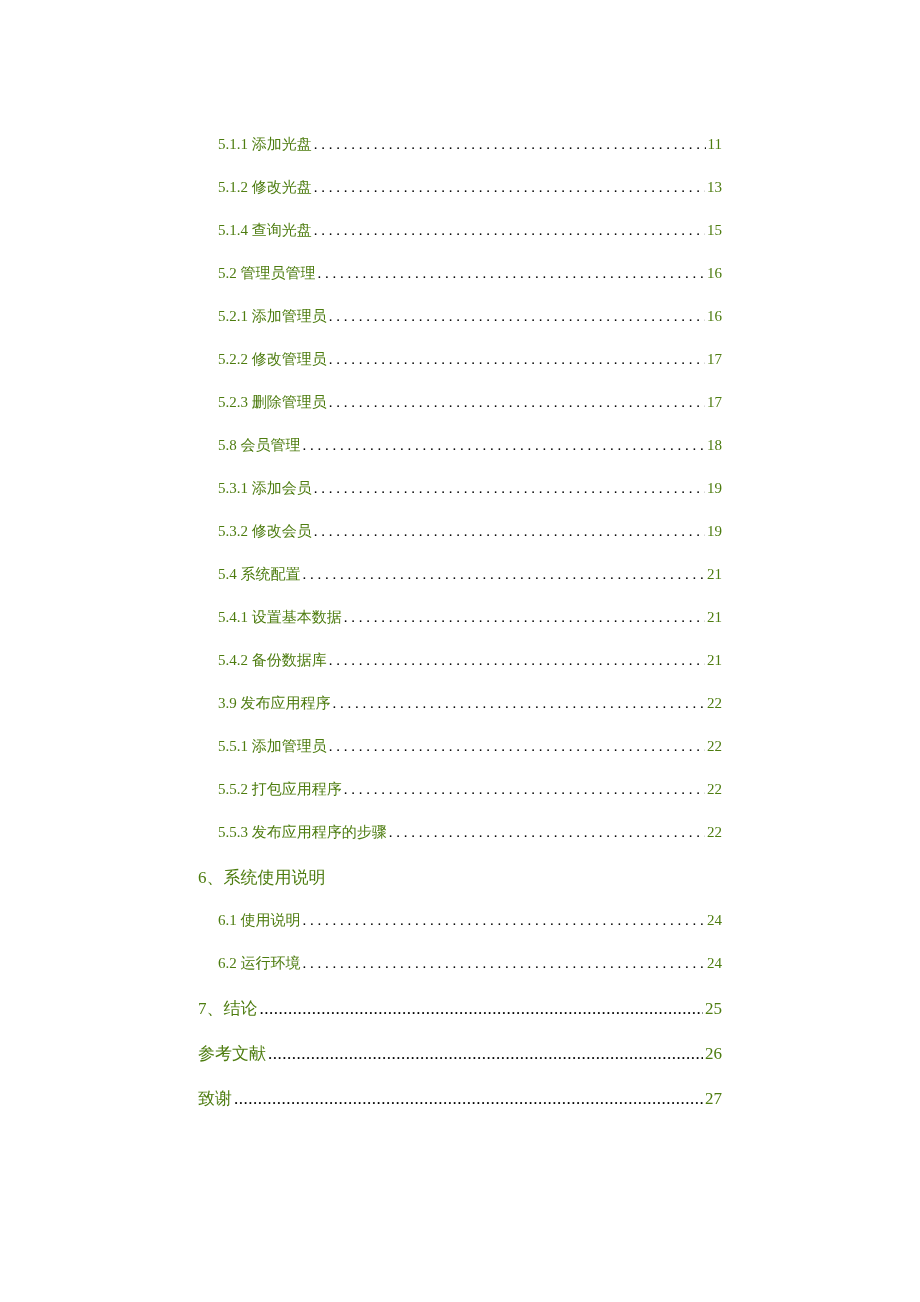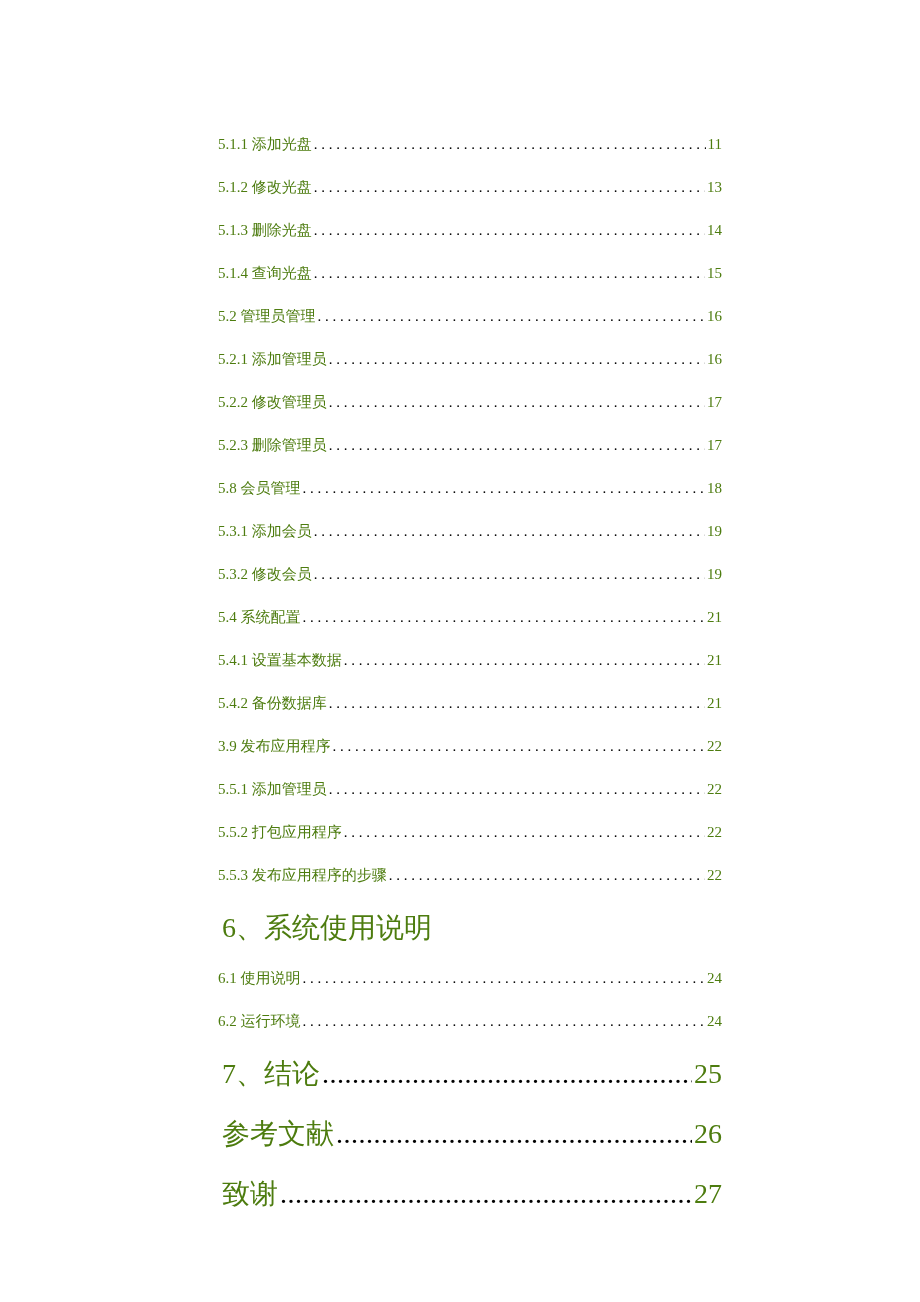--- a/index.html
+++ b/index.html
@@ -45,25 +45,24 @@
     flex: 0 0 auto;
     text-align: right;
   }
 
   
   .lvl-sub {
     font-size: 15px;
     padding-left: 20px;
   }
   .lvl-h1 {
-    font-size: 28px;
+    font-size: 17px;
     padding-left: 0;
     margin-top: 4px;
     margin-bottom: 22px;
-    margin-left: 24px;
   }
   .lvl-h1 .leader, .lvl-h1-plain .leader {
     
   }
   .no-leader .leader {
     visibility: hidden;
   }
   .no-page .page-num {
     visibility: hidden;
   }
@@ -78,25 +77,20 @@
   <div id="toc-container">
       <div class="toc-entry lvl-sub">
         <span class="label">5.1.1 添加光盘</span>
         <span class="leader"></span>
         <span class="page-num">11</span>
       </div>
       <div class="toc-entry lvl-sub">
         <span class="label">5.1.2 修改光盘</span>
         <span class="leader"></span>
         <span class="page-num">13</span>
-      </div>
-      <div class="toc-entry lvl-sub">
-        <span class="label">5.1.3 删除光盘</span>
-        <span class="leader"></span>
-        <span class="page-num">14</span>
       </div>
       <div class="toc-entry lvl-sub">
         <span class="label">5.1.4 查询光盘</span>
         <span class="leader"></span>
         <span class="page-num">15</span>
       </div>
       <div class="toc-entry lvl-sub">
         <span class="label">5.2 管理员管理</span>
         <span class="leader"></span>
         <span class="page-num">16</span>

